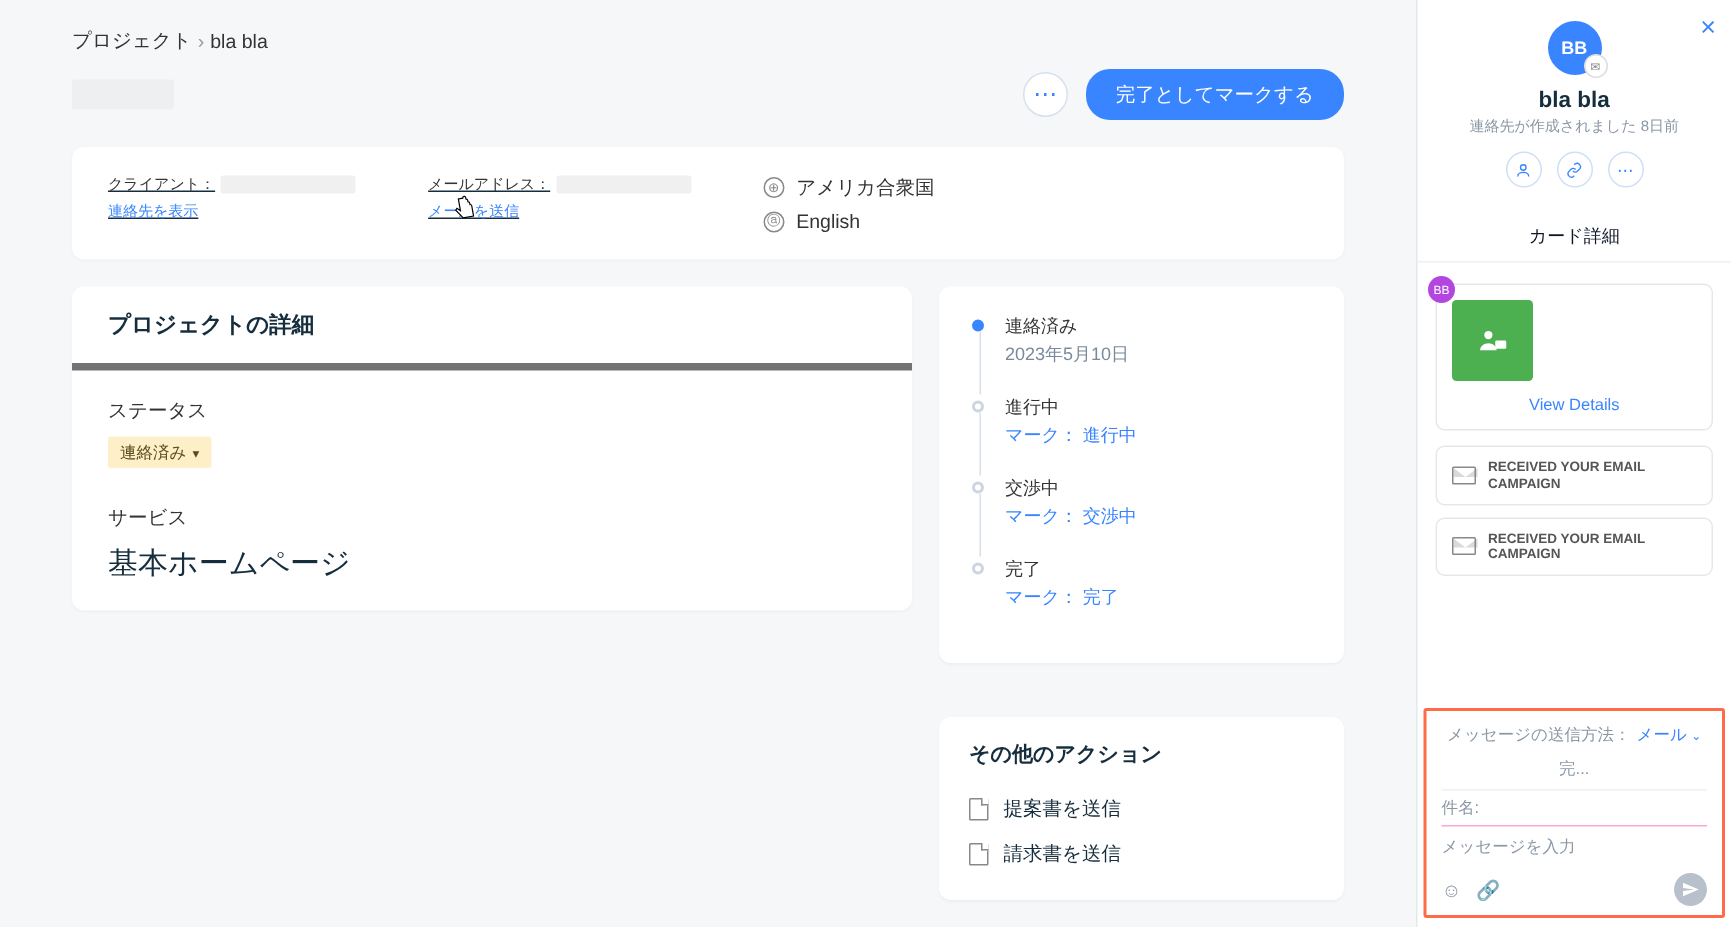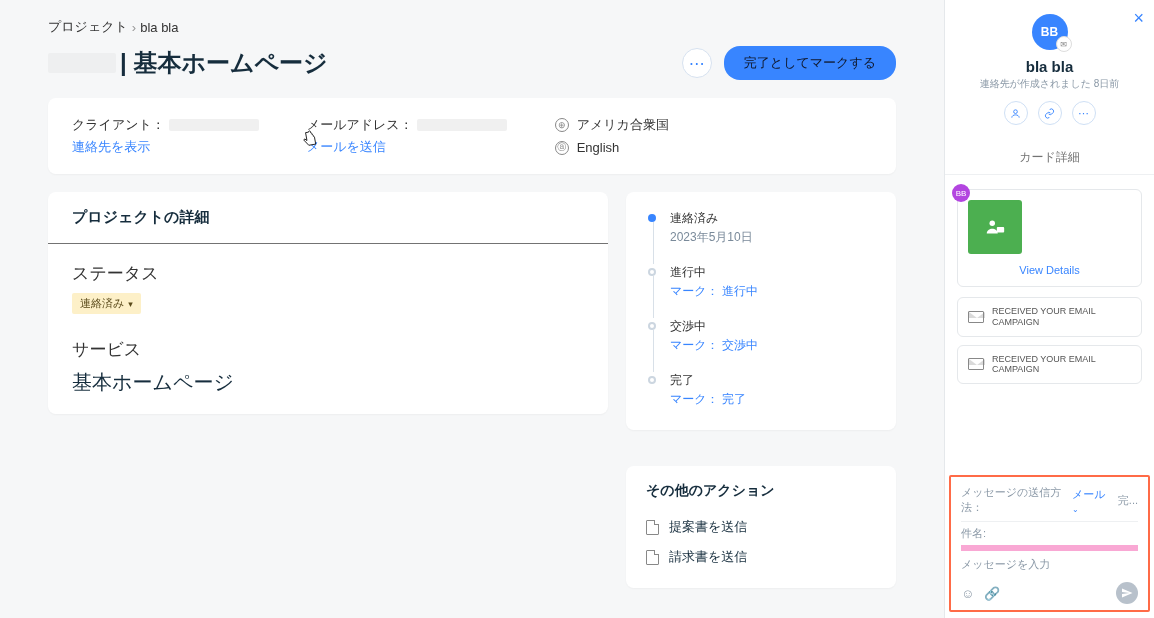--- a/index.html
+++ b/index.html
@@ -48,65 +48,65 @@
     }
     .title-actions { display: flex; align-items: center; gap: 12px; }
     .more-btn {
       width: 30px; height: 30px; border-radius: 50%;
       border: 1px solid #d6e1ef;
       background: #fff;
       display: flex; align-items: center; justify-content: center;
       color: #3885ff; font-size: 16px; cursor: pointer;
     }
     .mark-done-btn {
-      background: #3885ff; color: #0f172a; border: none;
+      background: #3885ff; color: #ffffff; border: none;
       border-radius: 16px; padding: 8px 20px;
       font-size: 13px; cursor: pointer;
     }
     .card {
       background: #fff;
       border-radius: 8px;
       box-shadow: 0 1px 2px rgba(0,0,0,0.04);
       margin-bottom: 18px;
     }
     .client-card {
       padding: 18px 24px;
       display: flex;
       gap: 48px;
     }
-    .client-col { font-size: 13px; }
+    .client-col { font-size: 10px; text-decoration: underline; }
     .client-label { color: #333; margin-bottom: 4px; display: flex; align-items: center; gap: 4px; }
     .client-link { color: #3885ff; cursor: pointer; }
     .val-blank { display:inline-block; width:90px; height:12px; background:#f0f0f0; border-radius:2px; vertical-align:middle;}
     .meta-col { display: flex; flex-direction: column; gap: 6px; }
     .meta-row { display: flex; align-items: center; gap: 8px; font-size: 13px; color: #333; }
     .meta-icon { width:14px; height:14px; border:1px solid #888; border-radius:50%; display:inline-flex; align-items:center; justify-content:center; font-size:9px; color:#888;}
     .two-col { display: flex; gap: 18px; }
     .left-col { flex: 1; }
     .right-col { width: 270px; display:flex; flex-direction:column; gap:18px; }
     .detail-header {
       padding: 16px 24px;
-      border-bottom: 1px solid #737373;
+      border-bottom: 5px solid #737373;
       font-size: 15px; font-weight: 700;
     }
     .detail-body { padding: 18px 24px; }
     .detail-section { margin-bottom: 24px; }
     .detail-section:last-child { margin-bottom: 0; }
-    .section-label { font-size: 17px; color: #333; margin-bottom: 8px; }
+    .section-label { font-size: 13px; color: #333; margin-bottom: 8px; }
     .status-badge {
       background: #fdf0c8; color: #5a4a1a;
       font-size: 11px; padding: 3px 8px; border-radius: 2px;
       display: inline-flex; align-items: center; gap: 4px;
     }
     .chev-down { font-size: 9px; }
     .service-value { font-size: 20px; }
     .timeline-card { padding: 18px 22px; }
     .timeline { position: relative; }
     .timeline-item { display: flex; gap: 14px; margin-bottom: 18px; position: relative; }
-    .timeline-item:last-child { margin-bottom: 4px; }
+    .timeline-item:last-child { margin-bottom: 17px; }
     .tl-dot { width:8px; height:8px; border-radius:50%; background:#fff; border:2px solid #ccd6e0; margin-top:4px; z-index:1; }
     .tl-dot.filled { background:#3885ff; border-color:#3885ff; }
     .tl-line { position:absolute; left:5px; top:12px; bottom:-18px; width:1px; background:#d8e0e8; }
     .timeline-item:last-child .tl-line { display:none; }
     .tl-content { font-size: 12px; }
     .tl-title { color:#333; margin-bottom:2px; }
     .tl-sub { color:#7a8a9a; }
     .tl-mark { color:#3885ff; cursor:pointer; }
     .actions-card { padding: 16px 20px; }
     .actions-title { font-size: 14px; font-weight:700; margin-bottom: 12px; }
@@ -143,48 +143,48 @@
     .contact-name { font-size:15px; font-weight:700; margin-top:8px; }
     .contact-sub { font-size:10px; color:#8a98a6; margin-top:2px; }
     .panel-icons { display:flex; justify-content:center; gap:10px; margin-top:10px; }
     .panel-icon-btn {
       width:24px; height:24px; border-radius:50%;
       border:1px solid #cfe0f5; background:#fff;
       display:flex; align-items:center; justify-content:center;
       color:#3885ff; font-size:11px; cursor:pointer;
     }
     .panel-tabs { display:flex; border-bottom:1px solid #eef0f2; margin-top:6px; }
-    .panel-tab { flex:1; text-align:center; padding:8px 4px; font-size:12px; color:#737373; cursor:pointer; }
+    .panel-tab { flex:1; text-align:center; padding:8px 4px; font-size:12px; color:#0f172a; cursor:pointer; }
     .panel-tab.active { color:#3885ff; border-bottom:2px solid #3885ff; }
     .panel-body { padding: 14px 12px; flex:1; overflow-y:auto; }
     .lead-card { border:1px solid #e5e8eb; border-radius:6px; padding:10px; position:relative; margin-bottom:10px; }
     .lead-badge { position:absolute; top:-6px; left:-6px; width:18px; height:18px; border-radius:50%; background:#b345e0; color:#fff; font-size:8px; display:flex; align-items:center; justify-content:center;}
     .lead-row { display:flex; gap:8px; align-items:flex-start; }
     .lead-thumb { width:54px; height:54px; background:#4caf50; border-radius:3px; display:flex; align-items:center; justify-content:center; color:#fff; }
     .lead-thumb svg { width:22px; height:22px; }
     .lead-info { font-size:11px; line-height:1.35; }
     .lead-title { font-weight:700; }
     .lead-sub { color:#666; }
     .view-details { text-align:center; color:#3885ff; font-size:11px; margin-top:10px; cursor:pointer; }
     .email-card { border:1px solid #e5e8eb; border-radius:6px; padding:8px 10px; display:flex; gap:8px; align-items:center; margin-bottom:8px; }
     .email-icon { width:16px; height:12px; border:1px solid #888; border-radius:1px; position:relative; flex-shrink:0;}
     .email-icon::after{content:'';position:absolute;top:0;left:0;right:0;border-top:6px solid transparent;border-left:8px solid #888;border-right:8px solid #888;height:0;opacity:0.3;}
-    .email-text { font-size:9px; color:#555; line-height:1.2; }
+    .email-text { font-size:9px; color:#555; line-height:1.2;font-weight:bold; }
     .compose-area {
       border:2px solid #ff6b47;
       margin:0 4px 6px;
       border-radius:2px;
       padding: 8px 10px 6px;
       font-size:11px;
     }
-    .compose-row1 { display:flex; align-items:center; gap:8px; color:#8a98a6; margin-bottom:6px; justify-content:space-between;}
+    .compose-row1 { display:flex; align-items:center; gap:8px; color:#8a98a6; margin-bottom:6px; justify-content:space-between;flex-direction:column;}
     .compose-row1-left { display:flex; align-items:center; gap:4px; }
     .compose-method { color:#3885ff; }
     .subject-row { color:#8a98a6; padding:4px 0; border-top:1px solid #eef0f2; }
-    .message-row { color:#8a98a6; padding:6px 0 10px; border-top:6px solid #f9a8d4; }
+    .message-row { color:#8a98a6; padding:6px 0 10px; border-top:1px solid #f9a8d4; }
     .compose-footer { display:flex; align-items:center; justify-content:space-between; }
     .compose-icons { display:flex; gap:10px; color:#8a98a6; font-size:13px; }
     .send-btn { width:22px; height:22px; border-radius:50%; background:#b8c1cb; display:flex; align-items:center; justify-content:center; color:#fff; }
     .hand-cursor {
       position:absolute; left:302px; top:130px; font-size:14px; pointer-events:none;
       transform: rotate(-10deg);
     }
   </style>
 </head>
 <body>
@@ -192,21 +192,20 @@
 <div class="main-area" style="position:relative;">
   <div class="breadcrumb">
     <span>プロジェクト</span>
     <span class="chev">›</span>
     <span>bla bla</span>
   </div>
 
   <div class="page-title-row">
     <div class="page-title">
       <span class="title-blank"></span>
-      <span>| 基本ホームページ</span>
     </div>
     <div class="title-actions">
       <div class="more-btn">⋯</div>
       <button class="mark-done-btn">完了としてマークする</button>
     </div>
   </div>
 
   <div class="card client-card">
     <div class="client-col">
       <div class="client-label">

